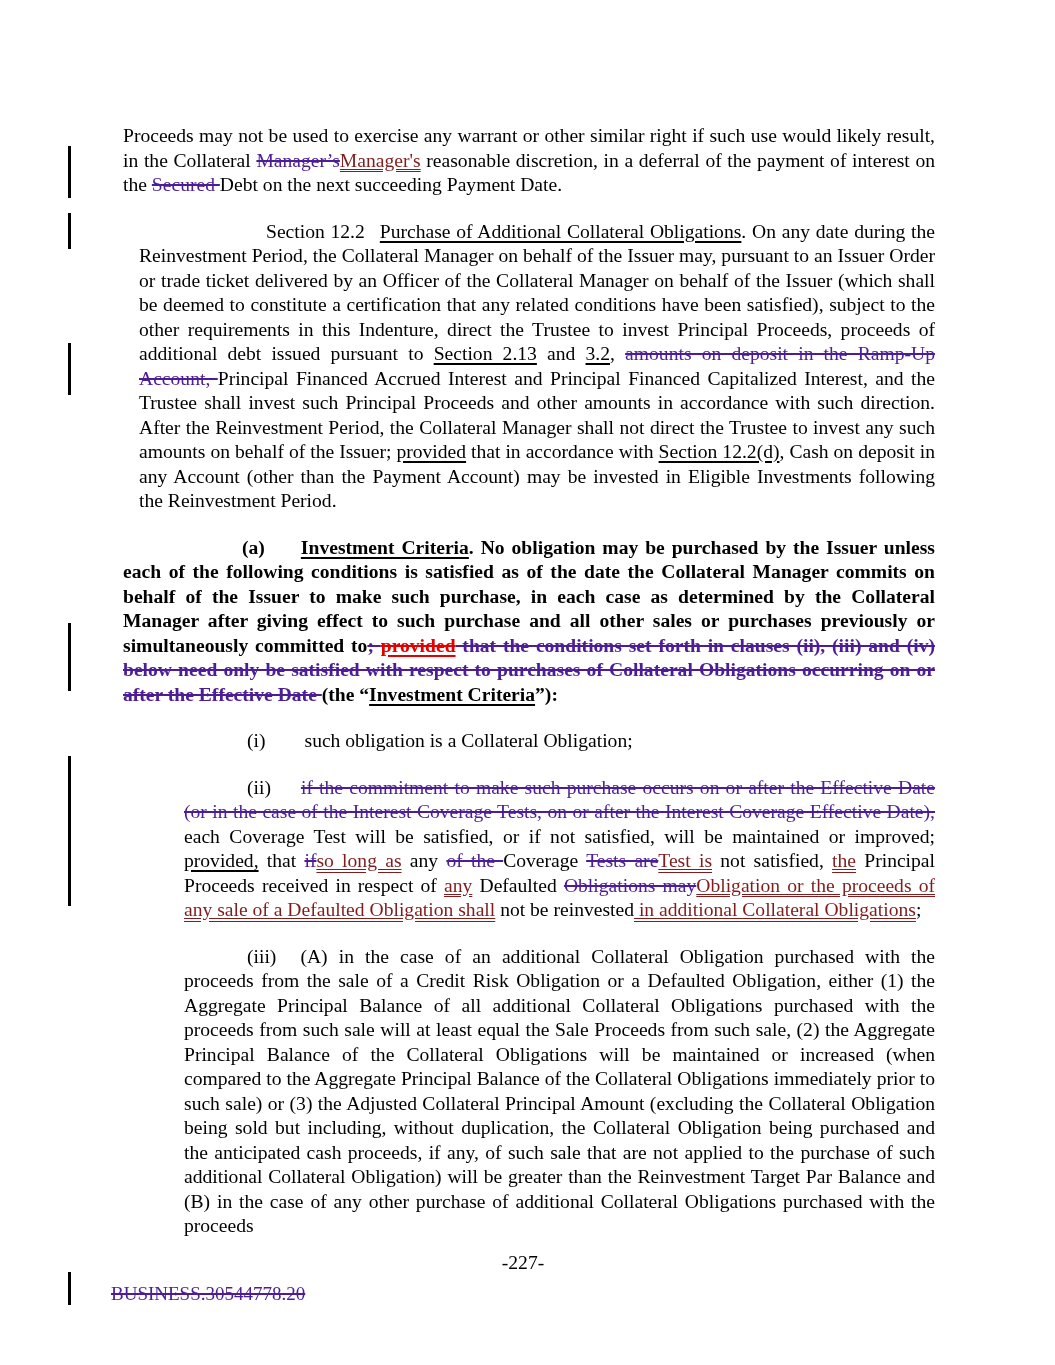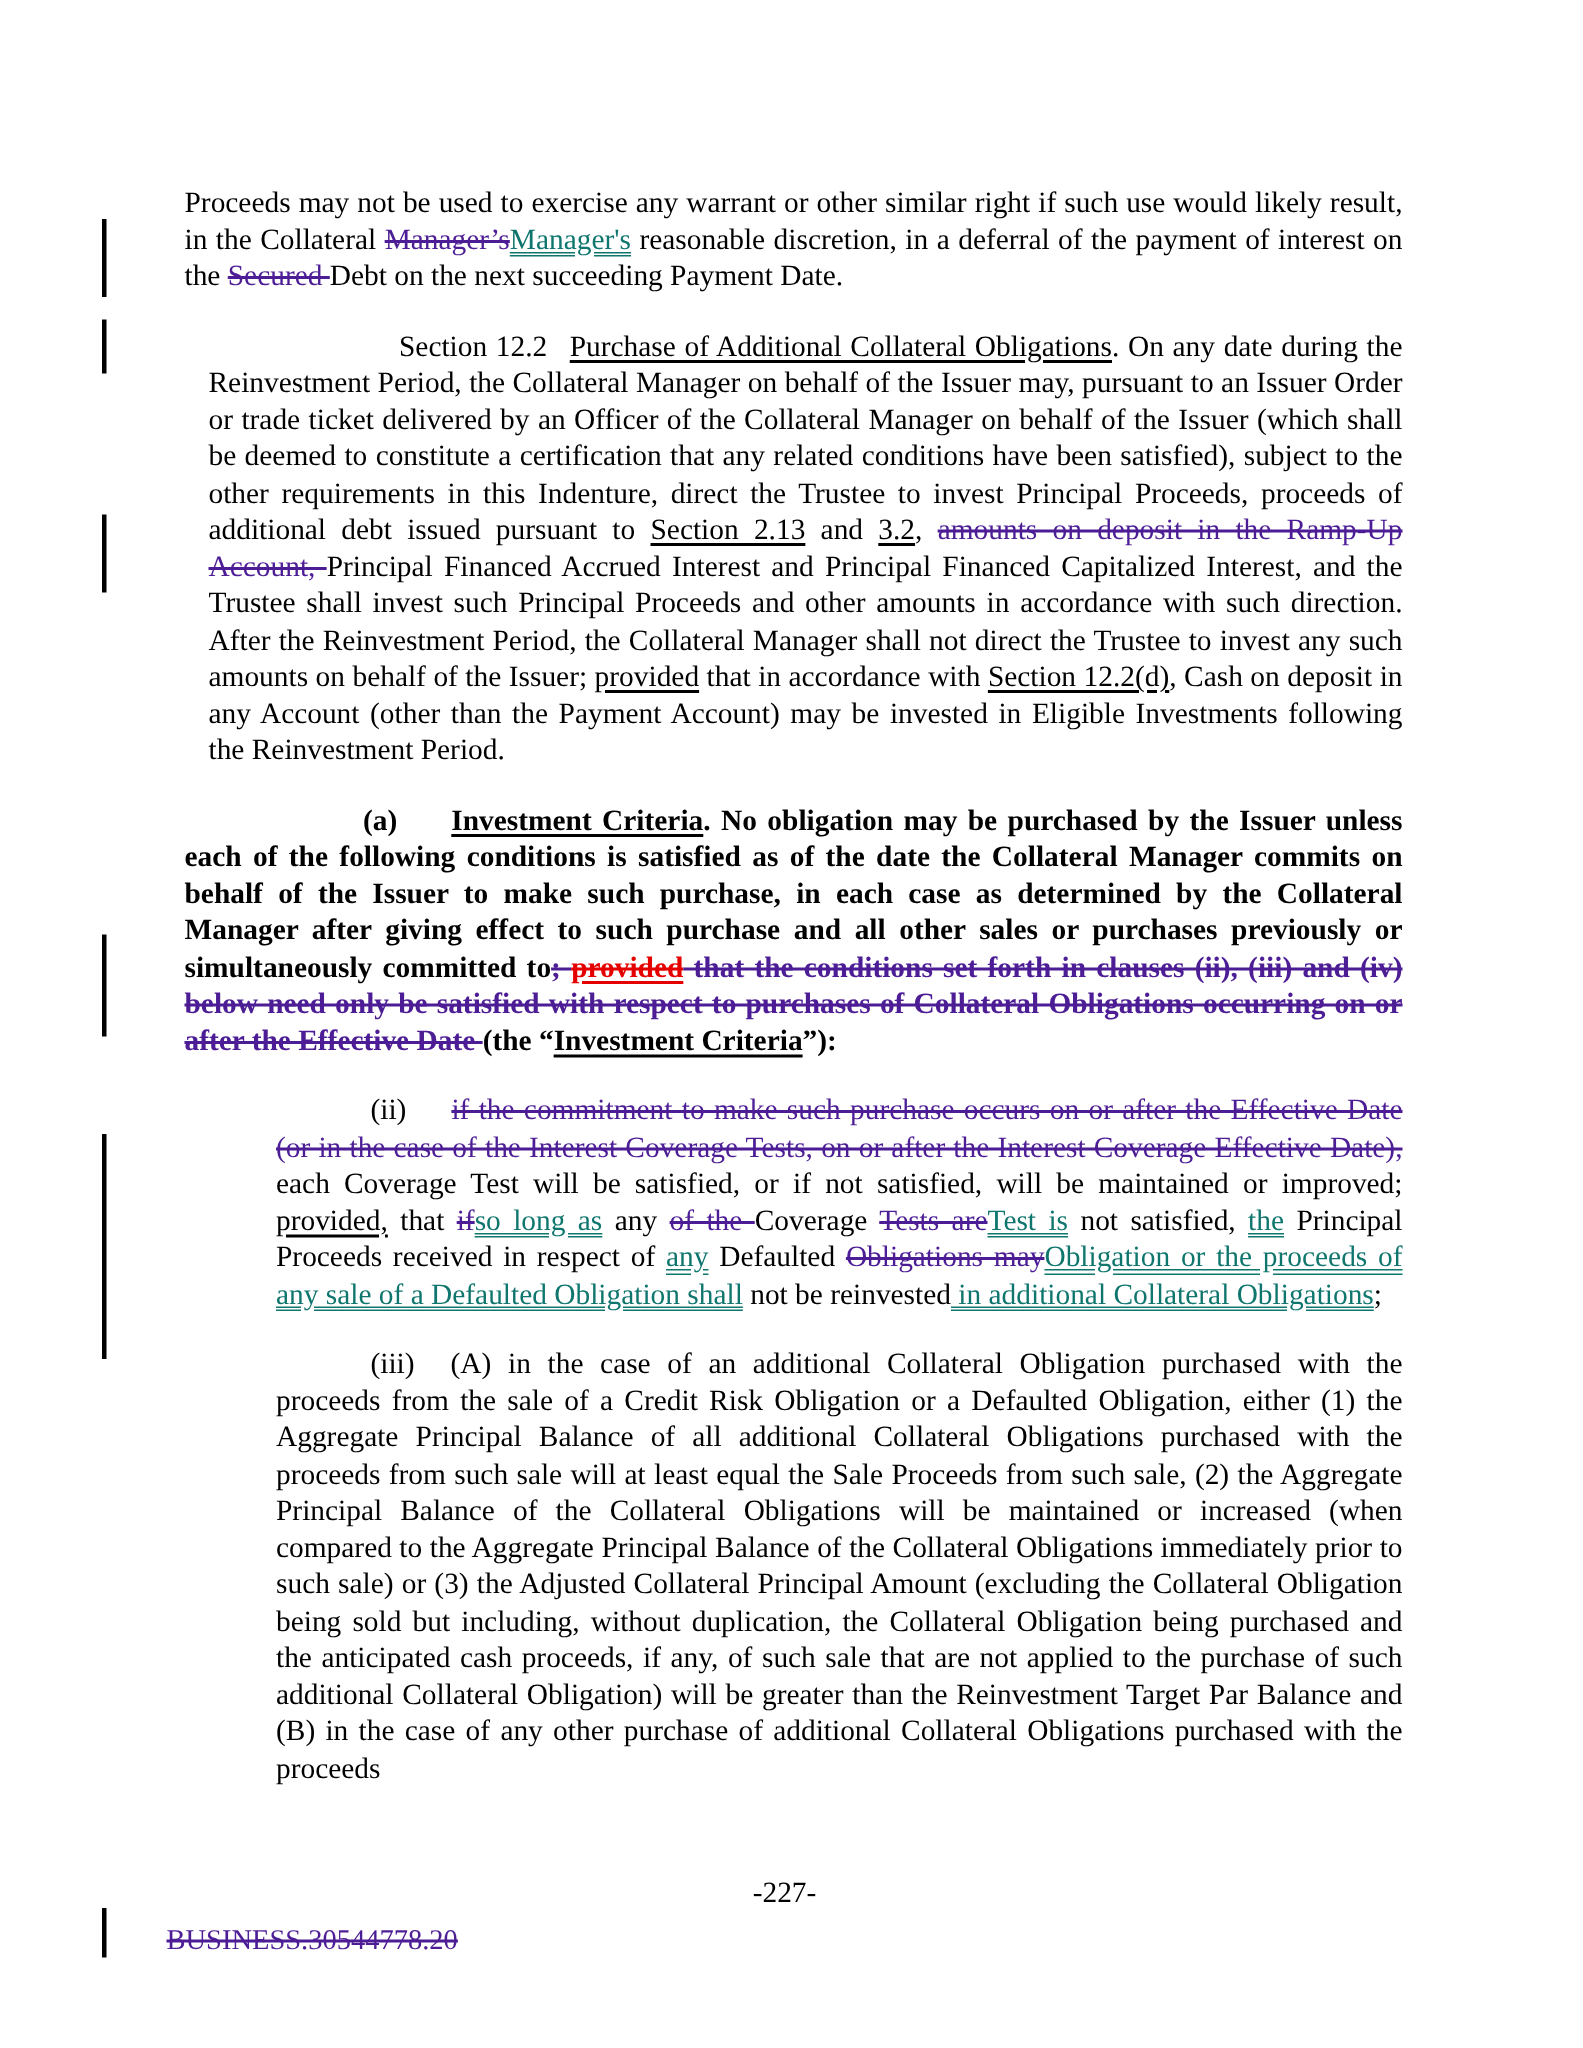--- a/index.html
+++ b/index.html
@@ -34,21 +34,21 @@
     text-decoration-thickness:1.8px;
     text-underline-offset:3px;
   }
   .del.u {
     color:#e50000;
     text-decoration-line:underline line-through;
     text-decoration-thickness:1.8px;
     text-underline-offset:3px;
   }
   .ins {
-    color:#0f766e;
+    color:#7f1d1d;
     text-decoration-line:underline;
     text-decoration-style:double;
     text-underline-offset:2px;
   }
   .change-bar {
     position:absolute; left:68px; width:2.5px; background:#000000;
   }
   .cb1 { top:146px;  height:52px; }
   .cb2 { top:213px;  height:36px; }
   .cb3 { top:343px;  height:52px; }
@@ -72,20 +72,21 @@
 <div class="change-bar cb2"></div>
 <div class="change-bar cb3"></div>
 <div class="change-bar cb4"></div>
 <div class="change-bar cb5"></div>
 <div class="change-bar cb6"></div>
 
 <div id="doc-body">
     <p class="para body"><span>Proceeds may not be used to exercise any warrant or other similar right if such use would likely result, in the Collateral </span><span class="del">Manager’s</span><span class="ins">Manager's</span><span> reasonable discretion, in a deferral of the payment of interest on the </span><span class="del">Secured </span><span>Debt on the next succeeding Payment Date.</span></p>
     <p class="para sec"><span>Section 12.2</span><span class="tab"></span><span class="u">Purchase of Additional Collateral Obligations</span><span>.  On any date during the Reinvestment Period, the Collateral Manager on behalf of the Issuer may, pursuant to an Issuer Order or trade ticket delivered by an Officer of the Collateral Manager on behalf of the Issuer (which shall be deemed to constitute a certification that any related conditions have been satisfied), subject to the other requirements in this Indenture, direct the Trustee to invest Principal Proceeds, proceeds of additional debt issued pursuant to </span><span class="u">Section 2.13</span><span> and </span><span class="u">3.2</span><span>, </span><span class="del">amounts on deposit in the Ramp-Up Account, </span><span>Principal Financed Accrued Interest and Principal Financed Capitalized Interest, and the Trustee shall invest such Principal Proceeds and other amounts in accordance with such direction.  After the Reinvestment Period, the Collateral Manager shall not direct the Trustee to invest any such amounts on behalf of the Issuer; </span><span class="u">provided</span><span> that in accordance with </span><span class="u">Section 12.2(d)</span><span>, Cash on deposit in any Account (other than the Payment Account) may be invested in Eligible Investments following the Reinvestment Period.</span></p>
     <p class="para a"><span>(a)</span><span class="tab"></span><span class="u">Investment Criteria</span><span>.  No obligation may be purchased by the Issuer unless each of the following conditions is satisfied as of the date the Collateral Manager commits on behalf of the Issuer to make such purchase, in each case as determined by the Collateral Manager after giving effect to such purchase and all other sales or purchases previously or simultaneously committed to</span><span class="del">; </span><span class="del u">provided</span><span class="del"> that the conditions set forth in clauses (ii), (iii) and (iv) below need only be satisfied with respect to purchases of Collateral Obligations occurring on or after the Effective Date </span><span>(the “</span><span class="u">Investment Criteria</span><span>”):</span></p>
+    <p class="para item item-i"><span>(i)</span><span class="tab"></span><span>such obligation is a Collateral Obligation;</span></p>
     <p class="para item item-ii"><span>(ii)</span><span class="tab"></span><span class="del">if the commitment to make such purchase occurs on or after the Effective Date (or in the case of the Interest Coverage Tests, on or after the Interest Coverage Effective Date), </span><span>each Coverage Test will be satisfied, or if not satisfied, will be maintained or improved; </span><span class="u">provided,</span><span> that </span><span class="del">if</span><span class="ins">so long as</span><span> any </span><span class="del">of the </span><span>Coverage </span><span class="del">Tests are</span><span class="ins">Test is</span><span> not satisfied, </span><span class="ins">the</span><span> Principal Proceeds received in respect of </span><span class="ins">any</span><span> Defaulted </span><span class="del">Obligations may</span><span class="ins">Obligation or the proceeds of any sale of a Defaulted Obligation shall</span><span> not be reinvested</span><span class="ins"> in additional Collateral Obligations</span><span>;</span></p>
     <p class="para item item-iii"><span>(iii)</span><span class="tab"></span><span>(A) in the case of an additional Collateral Obligation purchased with the proceeds from the sale of a Credit Risk Obligation or a Defaulted Obligation, either (1) the Aggregate Principal Balance of all additional Collateral Obligations purchased with the proceeds from such sale will at least equal the Sale Proceeds from such sale, (2) the Aggregate Principal Balance of the Collateral Obligations will be maintained or increased (when compared to the Aggregate Principal Balance of the Collateral Obligations immediately prior to such sale) or (3) the Adjusted Collateral Principal Amount (excluding the Collateral Obligation being sold but including, without duplication, the Collateral Obligation being purchased and the anticipated cash proceeds, if any, of such sale that are not applied to the purchase of such additional Collateral Obligation) will be greater than the Reinvestment Target Par Balance and (B) in the case of any other purchase of additional Collateral Obligations purchased with the proceeds</span></p>
   </div>
 
 <div id="page-footer">
   <div class="pagenum">-227-</div>
   <div class="docid del">BUSINESS.30544778.20</div>
 </div>
 
 </body></html>

